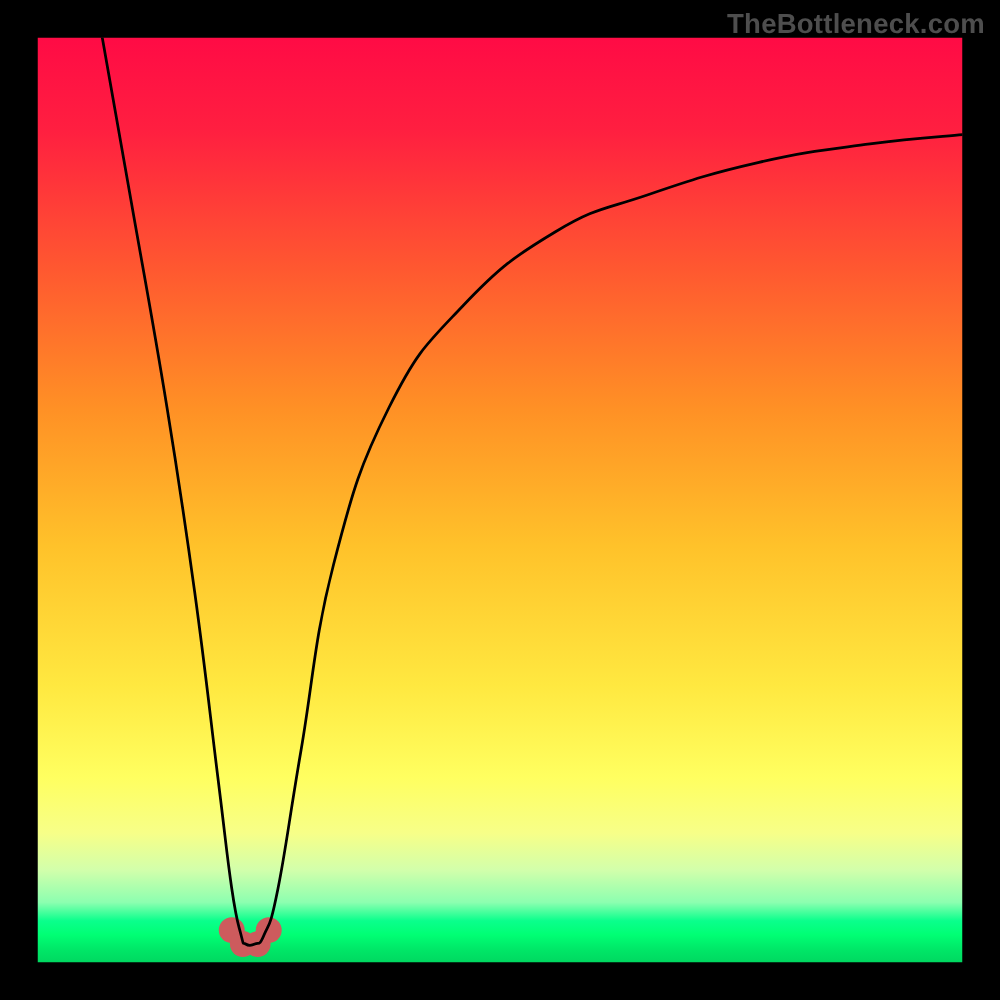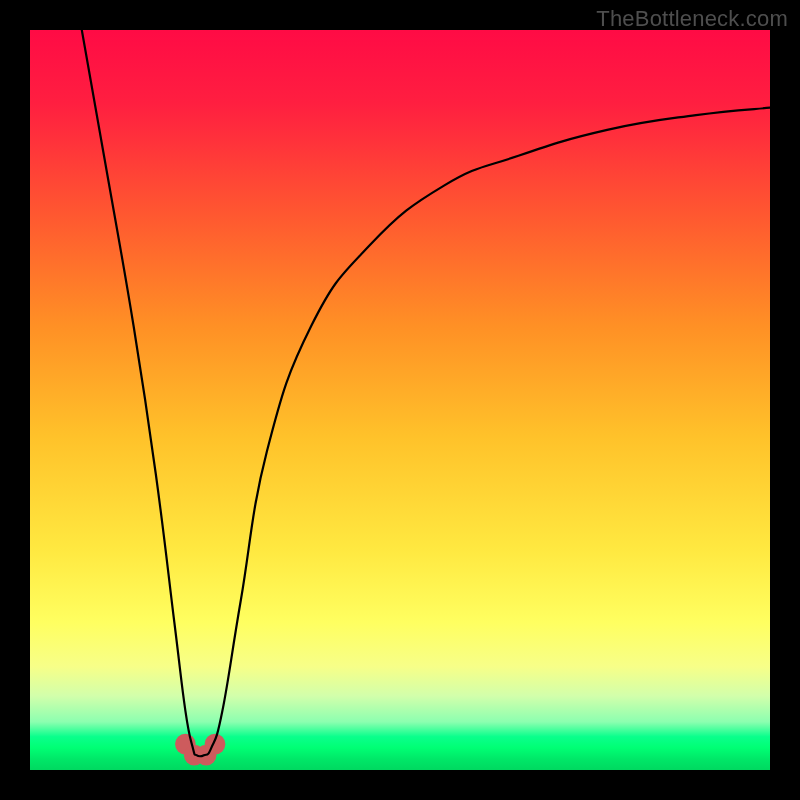--- a/index.html
+++ b/index.html
@@ -50,21 +50,21 @@
     width: 740px;
     height: 740px;
     overflow: visible;
   }
   .watermark {
     position: absolute;
     top: 6px;
     right: 12px;
     color: #4e4e4e;
     font-size: 22px;
-    font-weight: 400;
+    font-weight: 700;
     letter-spacing: 0.2px;
   }
 </style>
 </head>
 <body>
 
 <div class="watermark">TheBottleneck.com</div>
 
 <div class="frame">
   <div class="gradient"></div>

